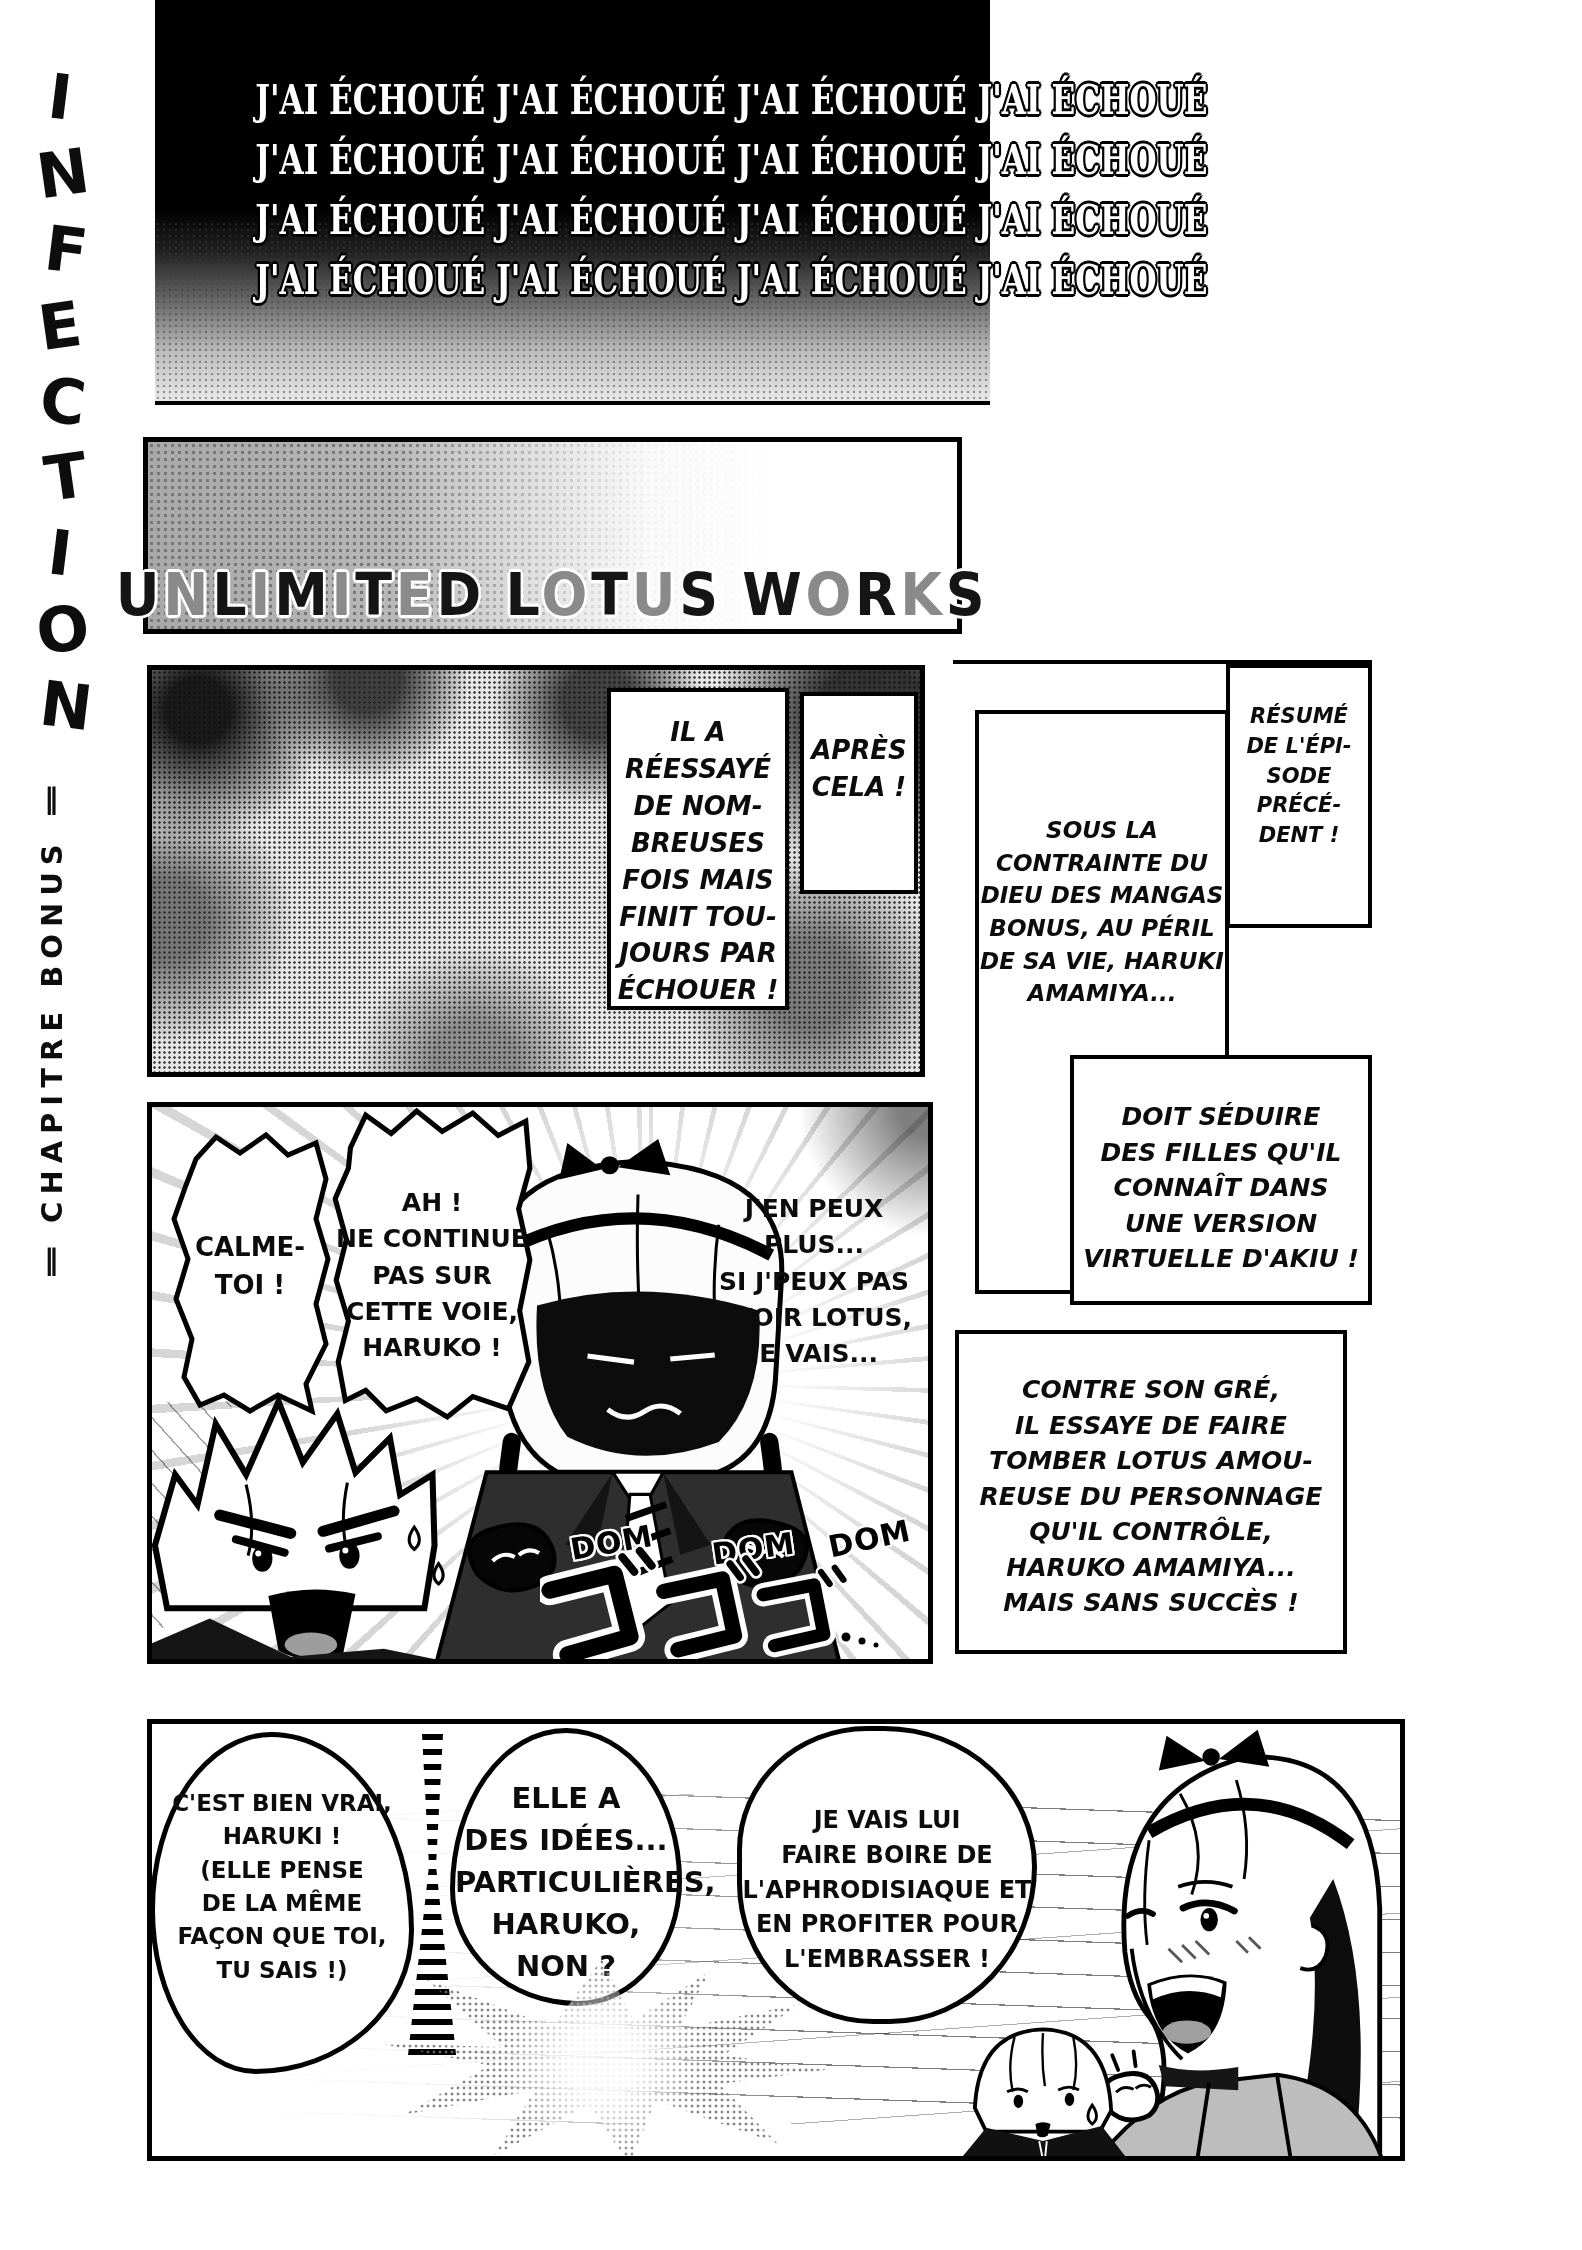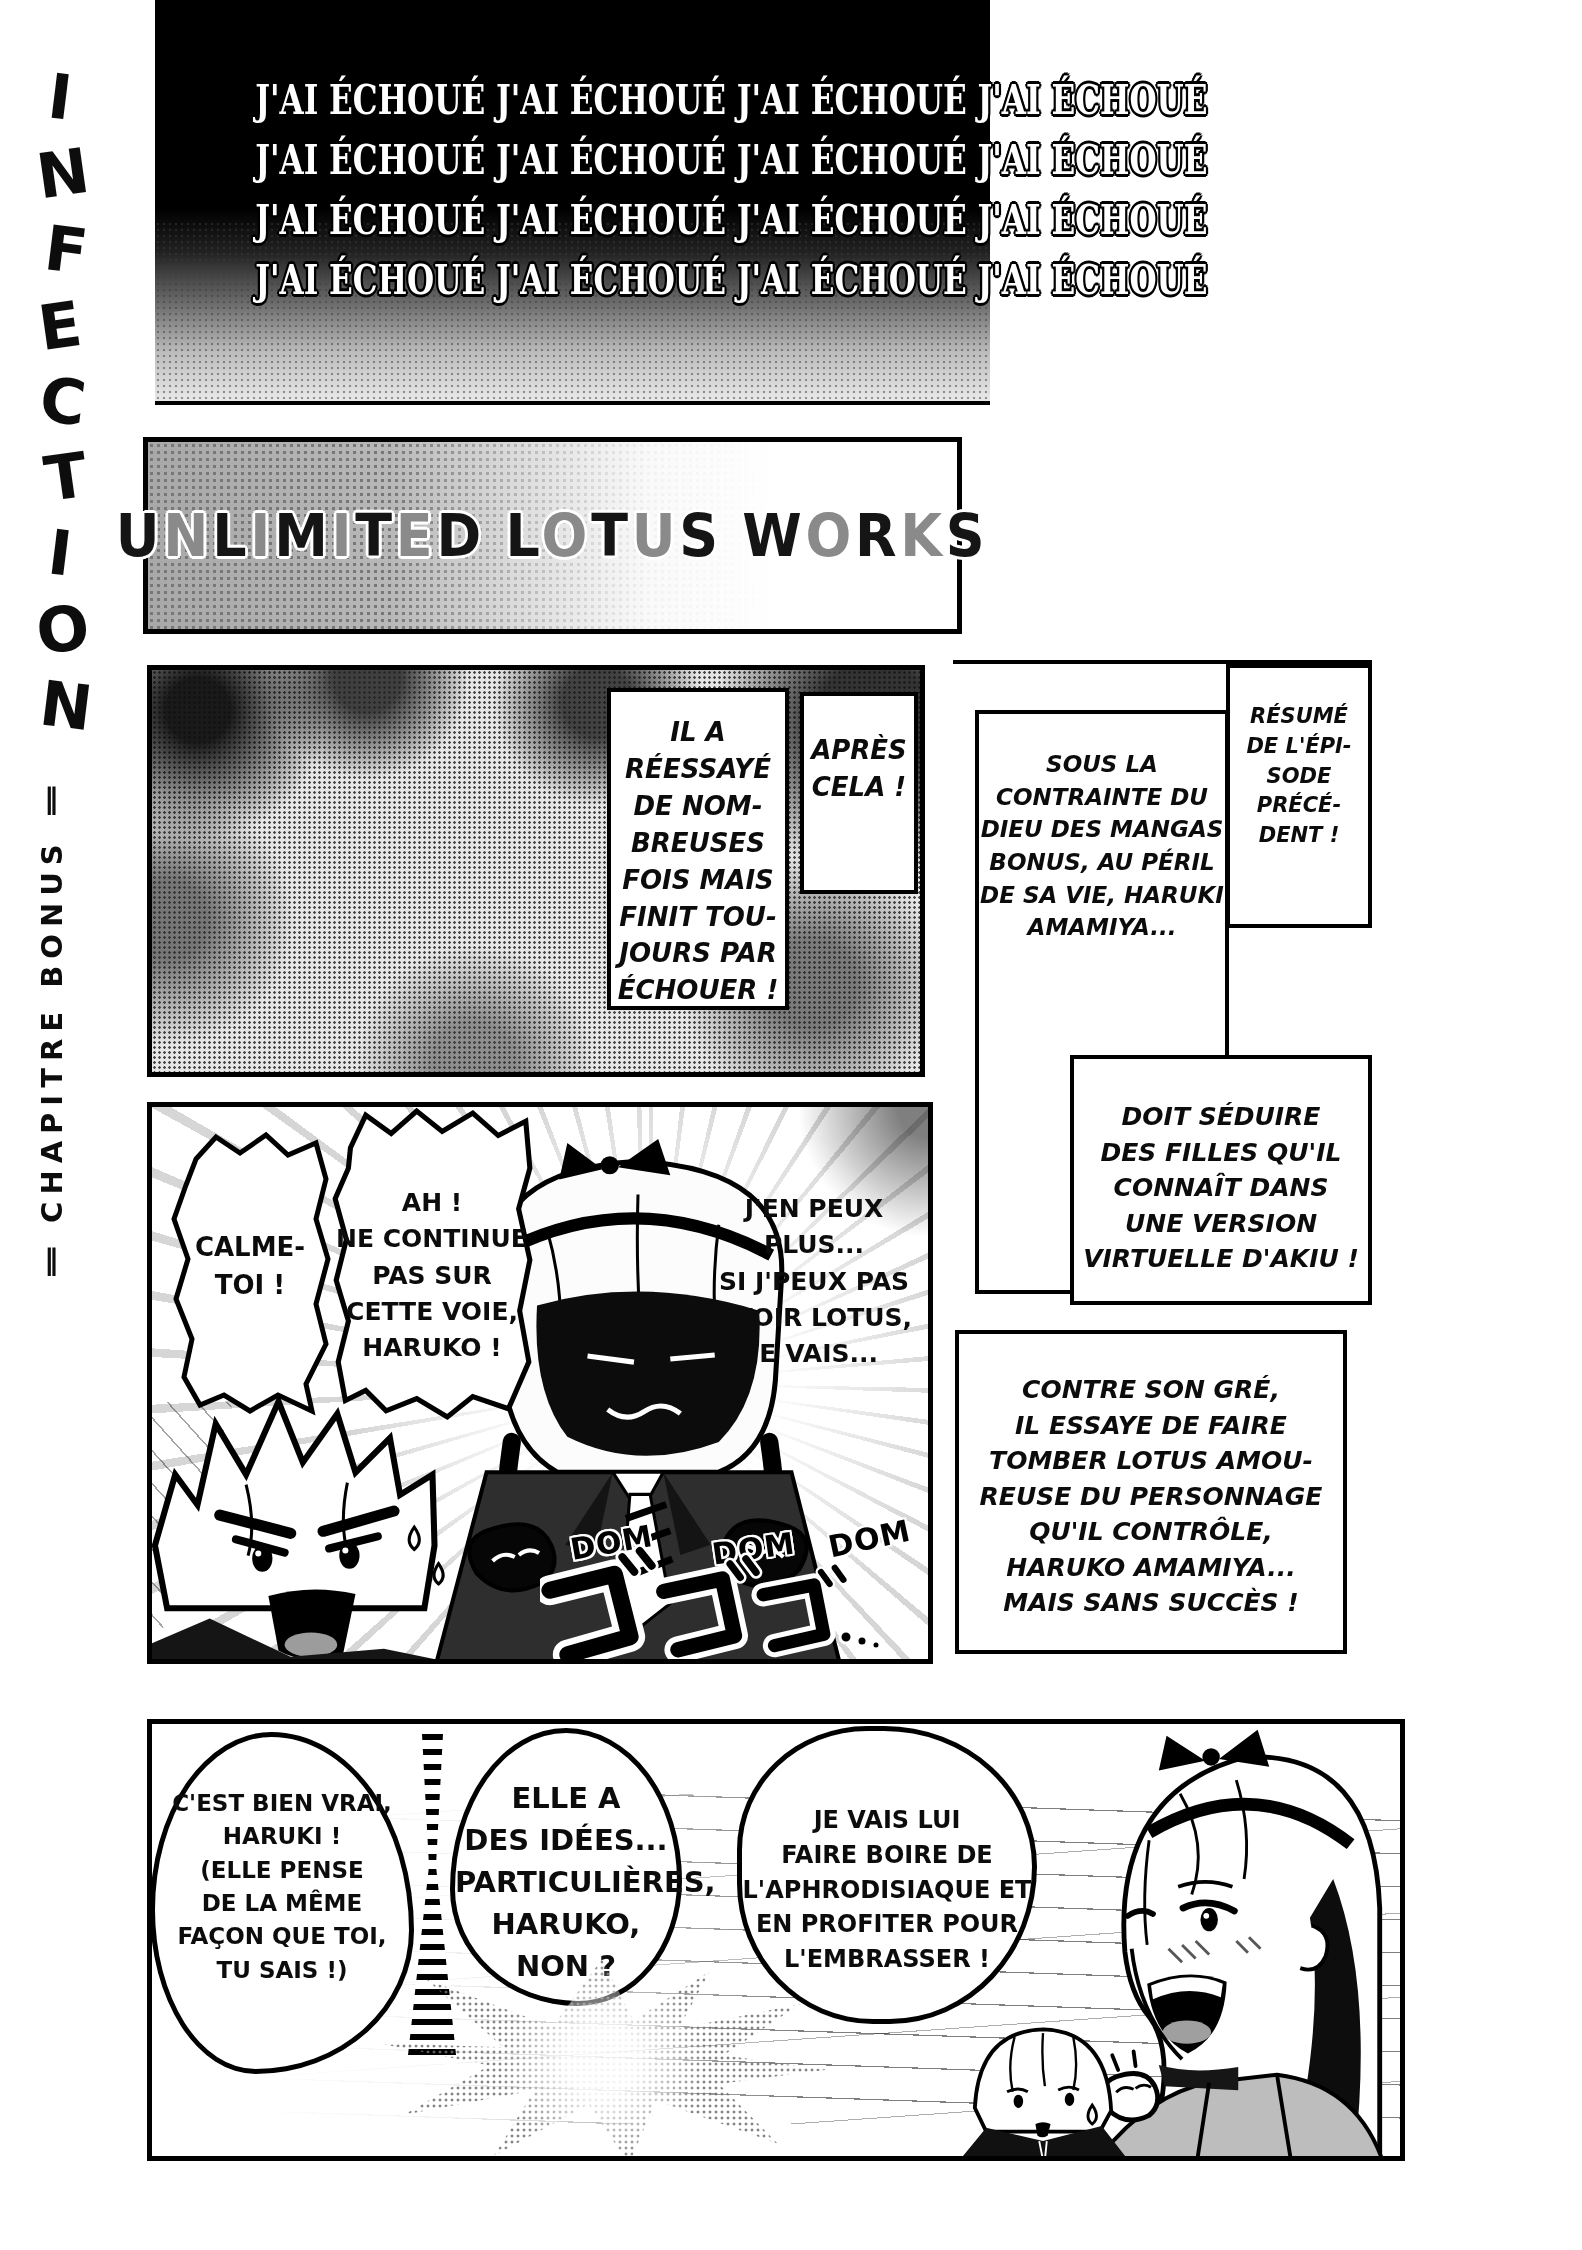--- a/index.html
+++ b/index.html
@@ -22,21 +22,21 @@
   .banner-halftone { left:0; bottom:0; width:100%; height:45%; opacity:.5;
             background-image:radial-gradient(circle,#3c3c3c 1.2px,transparent 1.6px);
             background-size:6px 6px; }
   .banner-lines { left:0; top:70px; width:100%; text-align:center; }
   .banner-lines > div { white-space:nowrap; transform:scaleX(.76); transform-origin:50% 50%;
             font-family:"DejaVu Serif",serif; font-weight:900; font-size:41px; line-height:60px; color:#fff;
             text-shadow:3px 0 #000,-3px 0 #000,0 3px #000,0 -3px #000,2px 2px #000,-2px 2px #000,2px -2px #000,-2px -2px #000; }
 
   
   .title-banner { left:143px; top:437px; width:819px; height:197px; box-sizing:border-box;
-            border:5px solid #000; display:flex; align-items:center; justify-content:center;
+            border:5px solid #000; display:flex; align-items:flex-end; justify-content:center;
             background-image:
               linear-gradient(90deg, rgba(255,255,255,0) 30%, rgba(255,255,255,.9) 62%, #fff 78%),
               radial-gradient(circle,#777 1.5px,transparent 1.9px),
               linear-gradient(90deg,#a8a8a8,#dcdcdc);
             background-size:100% 100%,7px 7px,100% 100%; }
   .title-text { white-space:nowrap; transform:scaleX(.93); font-weight:900; font-size:58px; letter-spacing:4px;
             text-shadow:3px 0 #fff,-3px 0 #fff,0 3px #fff,0 -3px #fff,2px 2px #fff,-2px 2px #fff,2px -2px #fff,-2px -2px #fff; }
   .tk { color:#151515; } .tg { color:#8a8a8a; } .tsp { display:inline-block; width:22px; }
 
   
@@ -139,21 +139,21 @@
 JOURS PAR
 ÉCHOUER !</div>
     </div>
     <div class="abs white-box" style="left:648px;top:22px;width:118px;height:202px;padding-top:36px;">
       <div class="cap">APRÈS
 CELA !</div>
     </div>
   </div>
 
   <div class="abs colline"></div>
-  <div class="abs white-box" style="left:975px;top:710px;width:254px;height:584px;padding-top:34px;">
+  <div class="abs white-box" style="left:975px;top:710px;width:254px;height:584px;padding-top:100px;">
     <div class="cap" style="font-size:23px;">SOUS LA
 CONTRAINTE DU
 DIEU DES MANGAS
 BONUS, AU PÉRIL
 DE SA VIE, HARUKI
 AMAMIYA...</div>
   </div>
   <div class="abs white-box" style="left:1226px;top:664px;width:146px;height:264px;padding-top:34px;">
     <div class="cap" style="font-size:21px;">RÉSUMÉ
 DE L'ÉPI-

